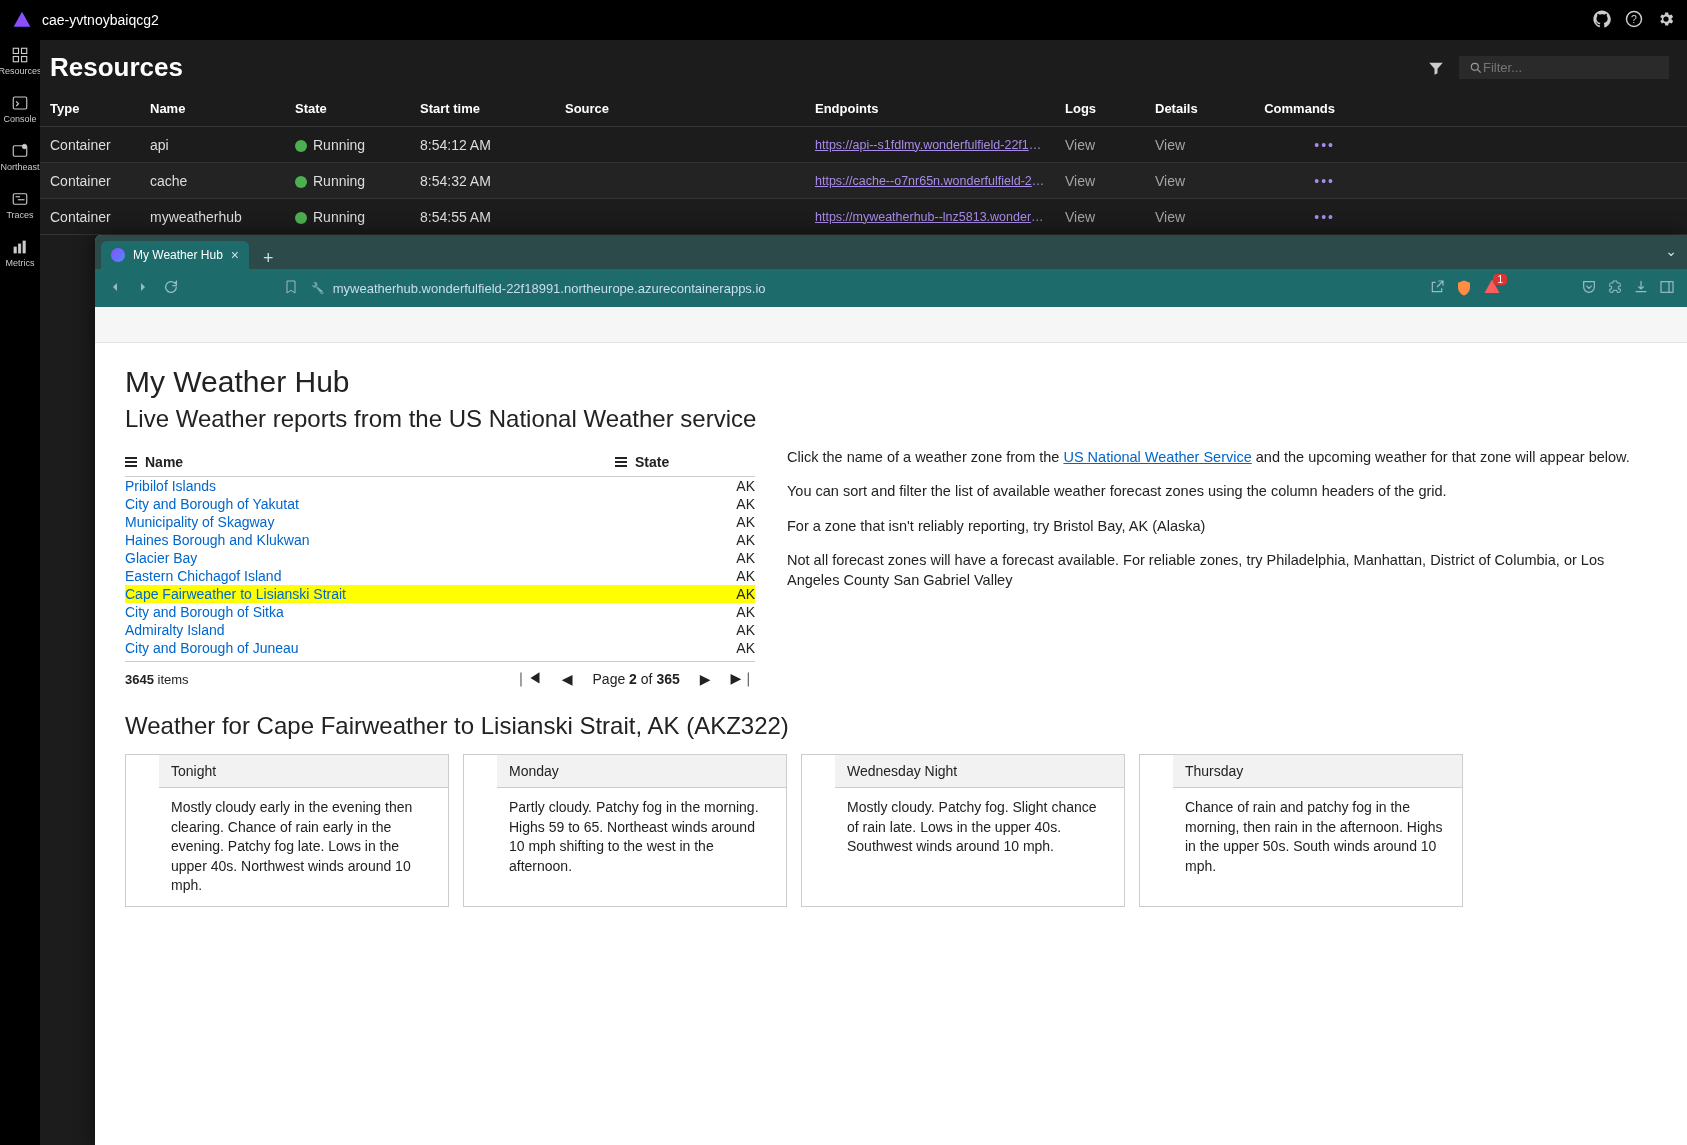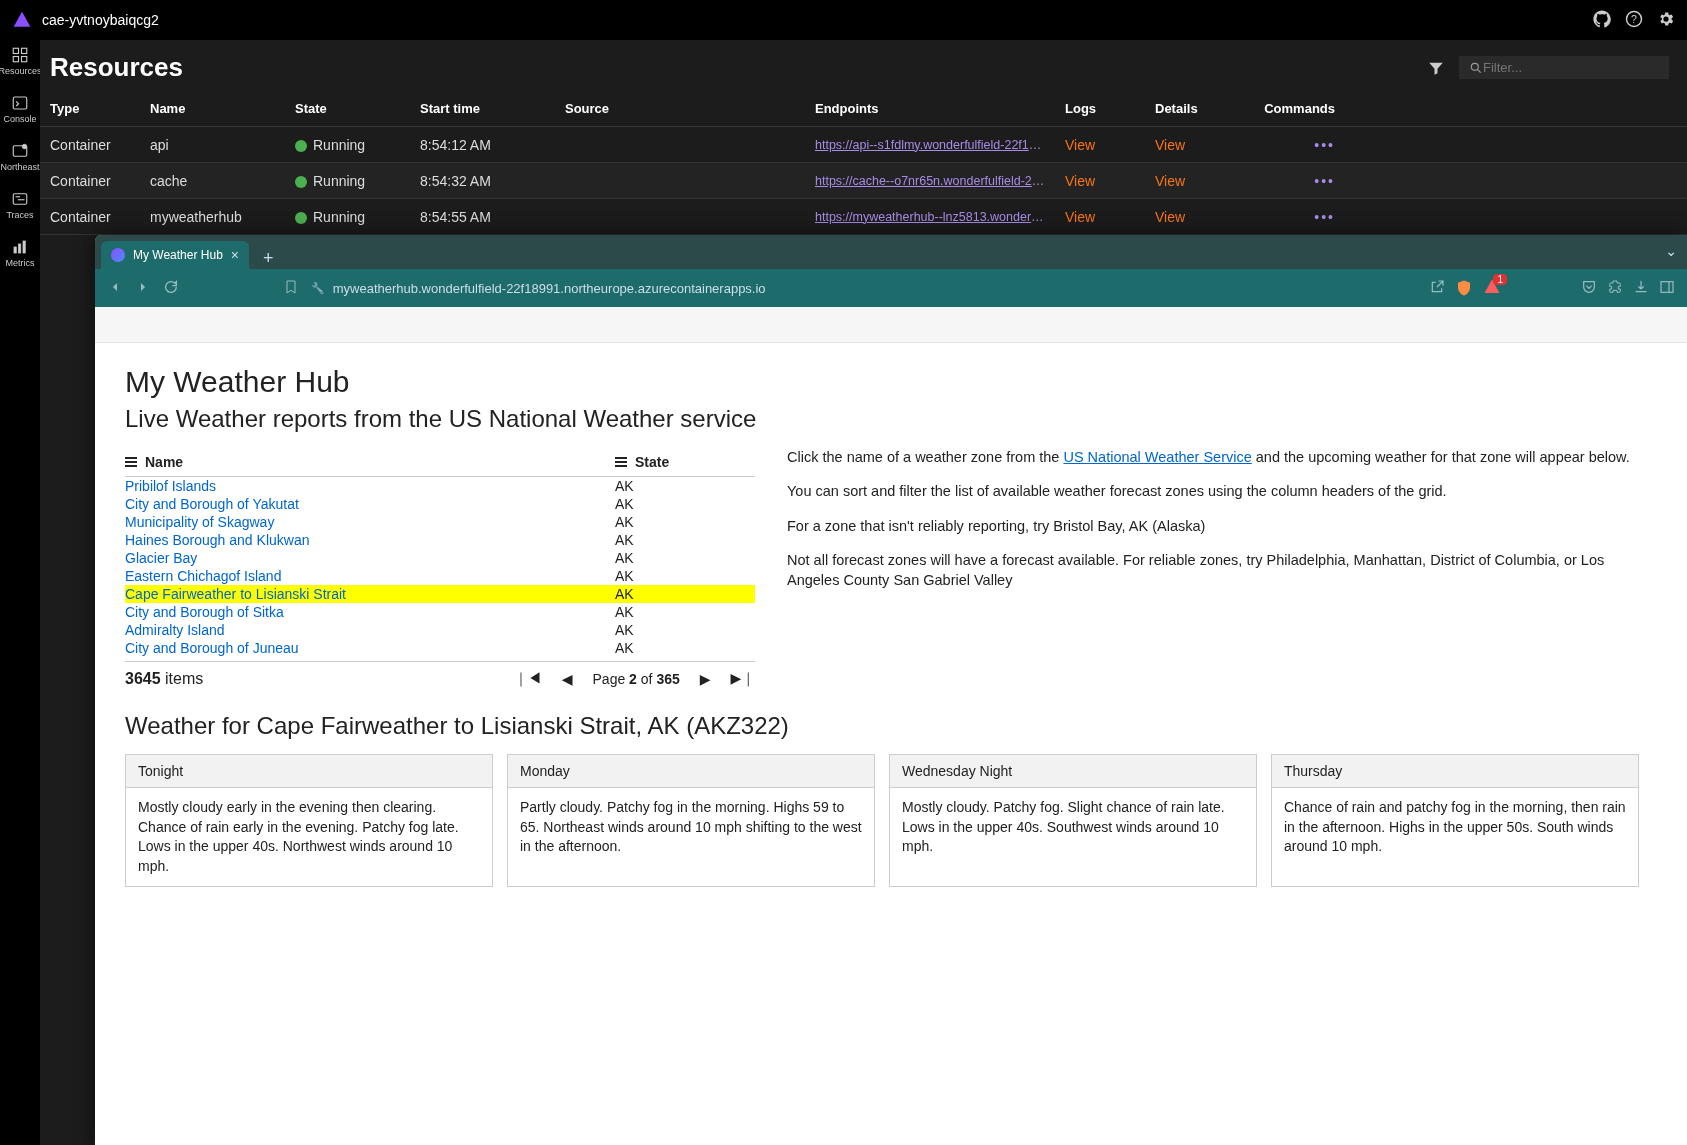--- a/index.html
+++ b/index.html
@@ -76,21 +76,21 @@
     height: 36px;
     border-bottom: 1px solid #333;
   }
   .thead { color: #fff; font-weight: 600; font-size: 13px;}
   .trow { color: #ddd; height: 36px;}
   .trow:nth-child(even) { background: #232323;}
   .endpoint a { color: #a78be6; text-decoration: underline; font-size:12.5px; white-space:nowrap; overflow:hidden; text-overflow:ellipsis; display:block; max-width:230px;}
   .state-running::before {
     content:""; display:inline-block; width:12px; height:12px; background:#4caf50; border-radius:50%; margin-right:6px; vertical-align:middle;
   }
-  .link-view { color: #f97316; cursor:pointer;}
+  .link-view { color: #a3a3a3; cursor:pointer;}
   .dots { letter-spacing:2px; cursor:pointer; color:#a78be6;}
   .cmds-head { text-align:right;}
 
   
   .browser {
     position: absolute;
     top: 195px;
     left: 55px;
     right: 0;
     bottom: 0;
@@ -154,32 +154,32 @@
   .page h2 { font-size: 24px; font-weight:400; margin-bottom:14px; color:#222;}
   .page-row { display:flex; gap:32px; align-items:flex-start;}
   .grid-col { width:630px;}
   .grid-head { display:flex; border-bottom:1px solid #ccc; padding:6px 0; font-weight:600;}
   .grid-head .col-state { margin-left:auto; width:140px;}
   .menu-ico {display:inline-block; margin-right:8px; position:relative; top:2px;}
   .menu-ico::before, .menu-ico::after { content:""; display:block; width:12px; height:2px; background:#222; margin:2px 0;}
   .menu-ico span {display:block; width:12px; height:2px; background:#222;}
   .zone-row { display:flex; padding:1px 0;}
   .zone-row a { color:#0066cc; text-decoration:none;}
-  .zone-row .st { margin-left:auto; width:140px; color:#222;}
+  .zone-row .st { margin-left:auto; width:140px; color:#222;text-align:right;}
   .zone-row.highlight { background:#ffff00;}
   .paging { display:flex; align-items:center; padding:8px 0; border-top:1px solid #ccc; margin-top:4px;}
-  .paging .count { flex:1; font-size:16px;}
+  .paging .count { flex:1; font-size:13px;}
   .paging .nav { display:flex; align-items:center; gap:20px;}
   .pgbtn { cursor:pointer; font-size:14px;}
   .desc-col { flex:1; font-size:14.5px; line-height:1.4;}
   .desc-col p { margin-bottom:14px;}
   .desc-col a { color:#0066cc; text-decoration:underline;}
   .forecast-h2 { font-size:24px; font-weight:400; margin:16px 0 10px 0;}
   .forecast-cards { display:flex; gap:14px;}
-  .card { border:1px solid #ccc; width:368px;}
+  .card { border:1px solid #ccc; width:324px;padding-left:33px;}
   .card-h { background:#f2f2f2; border-bottom:1px solid #ccc; padding:8px 12px; font-size:14px;}
   .card-b { padding:10px 12px; font-size:14px; line-height:1.4;}
 </style>
 </head>
 <body>
 
 <div class="topbar">
   <svg class="logo" viewBox="0 0 24 24">
       <path fill="#8a4fff" d="M12 2 L22 20 L2 20 Z"></path>
     </svg>

